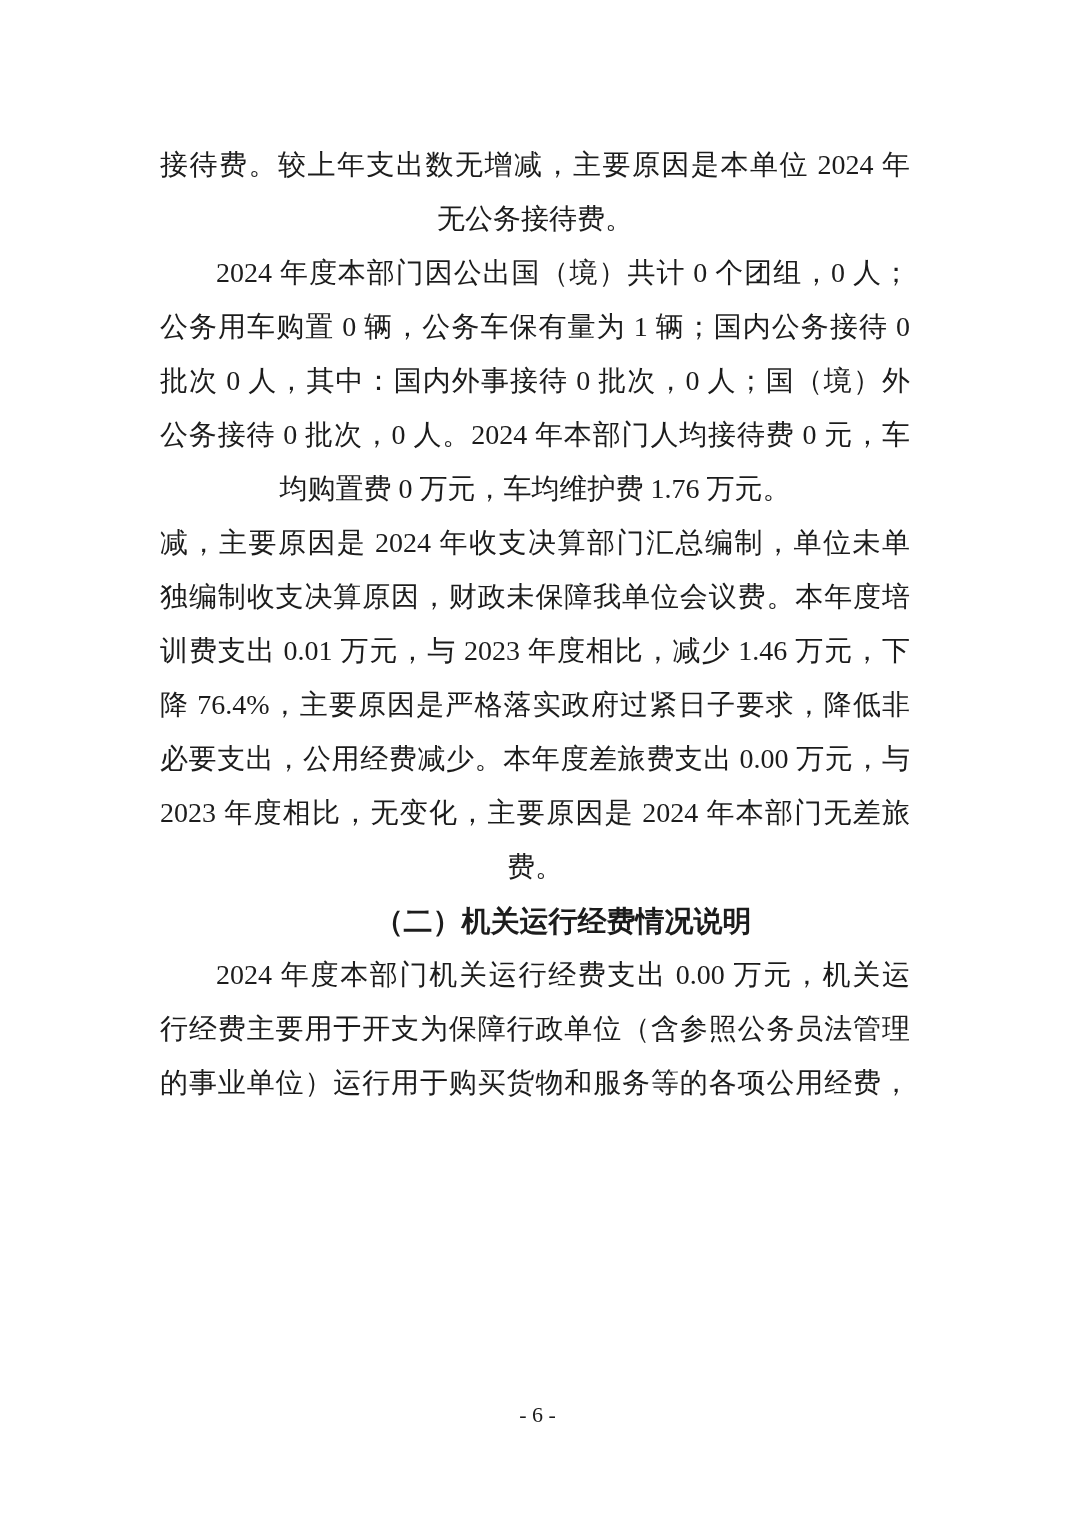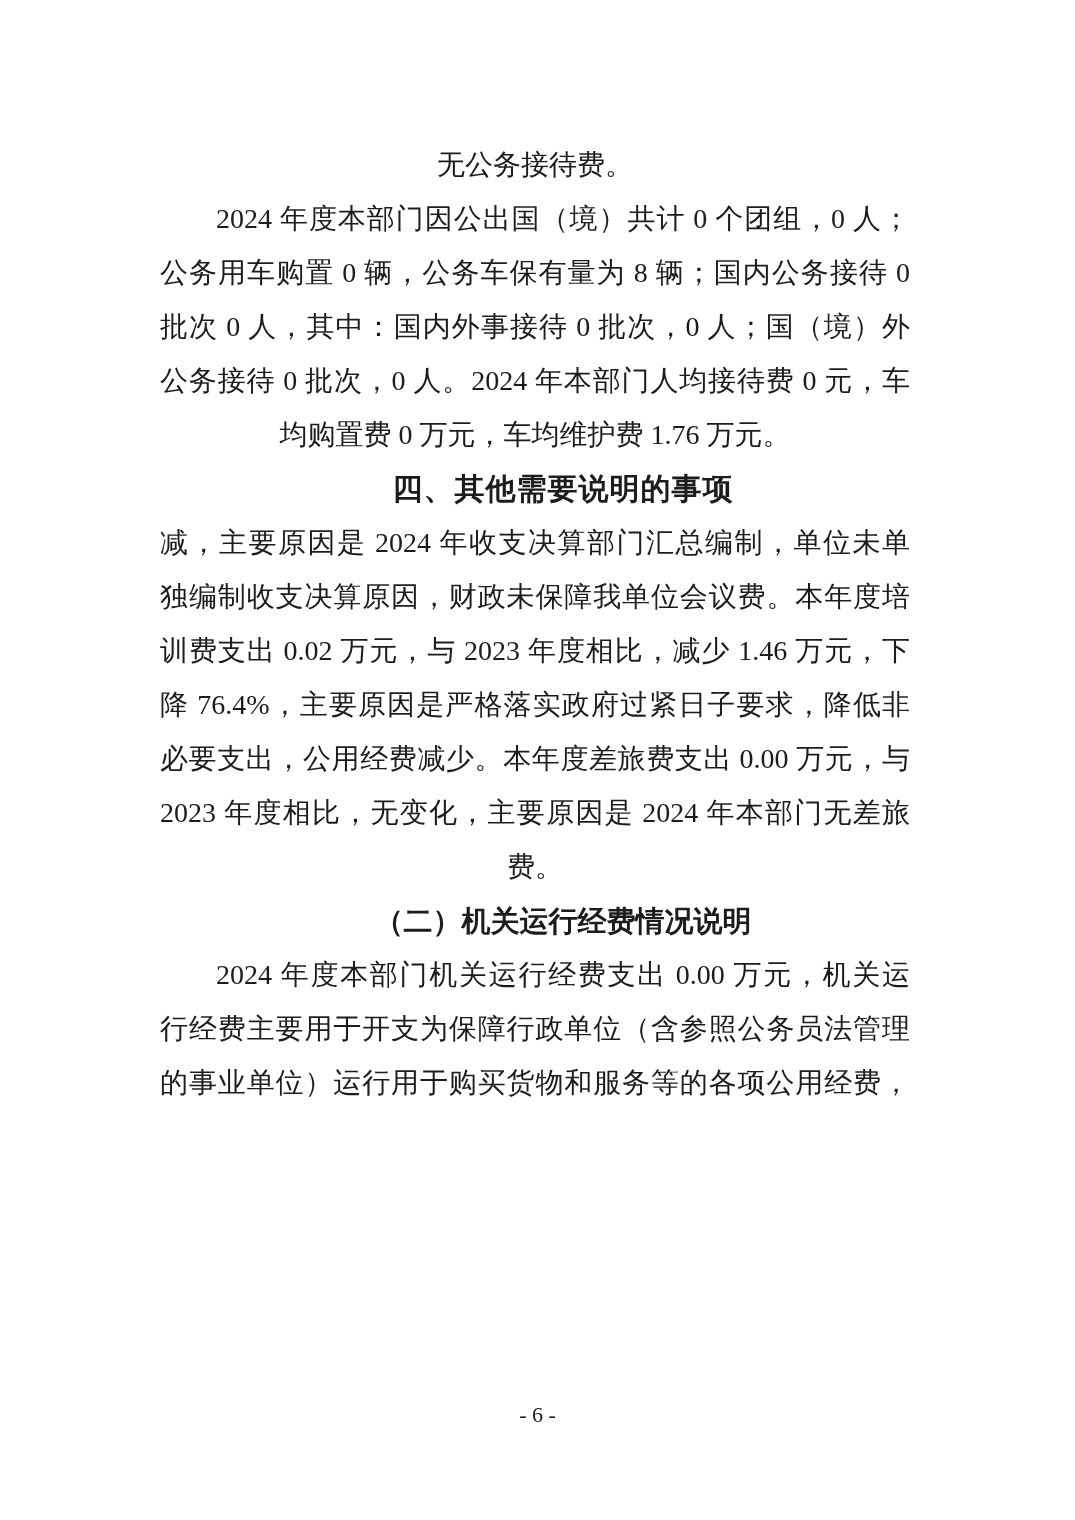--- a/index.html
+++ b/index.html
@@ -49,30 +49,30 @@
     font-size: 22px;
     line-height: 54px;
     color: #1c1c1c;
   }
 </style>
 </head>
 <body>
 
 <div class="page">
   <div class="content">
+    <div class="line just">接待费。较上年支出数无增减，主要原因是本单位 2024 年</div>
     <div class="line">无公务接待费。</div>
     <div class="line just indent">2024 年度本部门因公出国（境）共计 0 个团组，0 人；</div>
-    <div class="line just">公务用车购置 0 辆，公务车保有量为 8 辆；国内公务接待 0</div>
+    <div class="line just">公务用车购置 0 辆，公务车保有量为 1 辆；国内公务接待 0</div>
     <div class="line just">批次 0 人，其中：国内外事接待 0 批次，0 人；国（境）外</div>
     <div class="line just">公务接待 0 批次，0 人。2024 年本部门人均接待费 0 元，车</div>
     <div class="line">均购置费 0 万元，车均维护费 1.76 万元。</div>
-    <div class="line h-hei indent">四、其他需要说明的事项</div>
     <div class="line just">减，主要原因是 2024 年收支决算部门汇总编制，单位未单</div>
     <div class="line just">独编制收支决算原因，财政未保障我单位会议费。本年度培</div>
-    <div class="line just">训费支出 0.02 万元，与 2023 年度相比，减少 1.46 万元，下</div>
+    <div class="line just">训费支出 0.01 万元，与 2023 年度相比，减少 1.46 万元，下</div>
     <div class="line just">降 76.4%，主要原因是严格落实政府过紧日子要求，降低非</div>
     <div class="line just">必要支出，公用经费减少。本年度差旅费支出 0.00 万元，与</div>
     <div class="line just">2023 年度相比，无变化，主要原因是 2024 年本部门无差旅</div>
     <div class="line">费。</div>
     <div class="line h-kai indent">（二）机关运行经费情况说明</div>
     <div class="line just indent">2024 年度本部门机关运行经费支出 0.00 万元，机关运</div>
     <div class="line just">行经费主要用于开支为保障行政单位（含参照公务员法管理</div>
     <div class="line just">的事业单位）运行用于购买货物和服务等的各项公用经费，</div>
   </div>
   <div class="pagenum">- 6 -</div>

